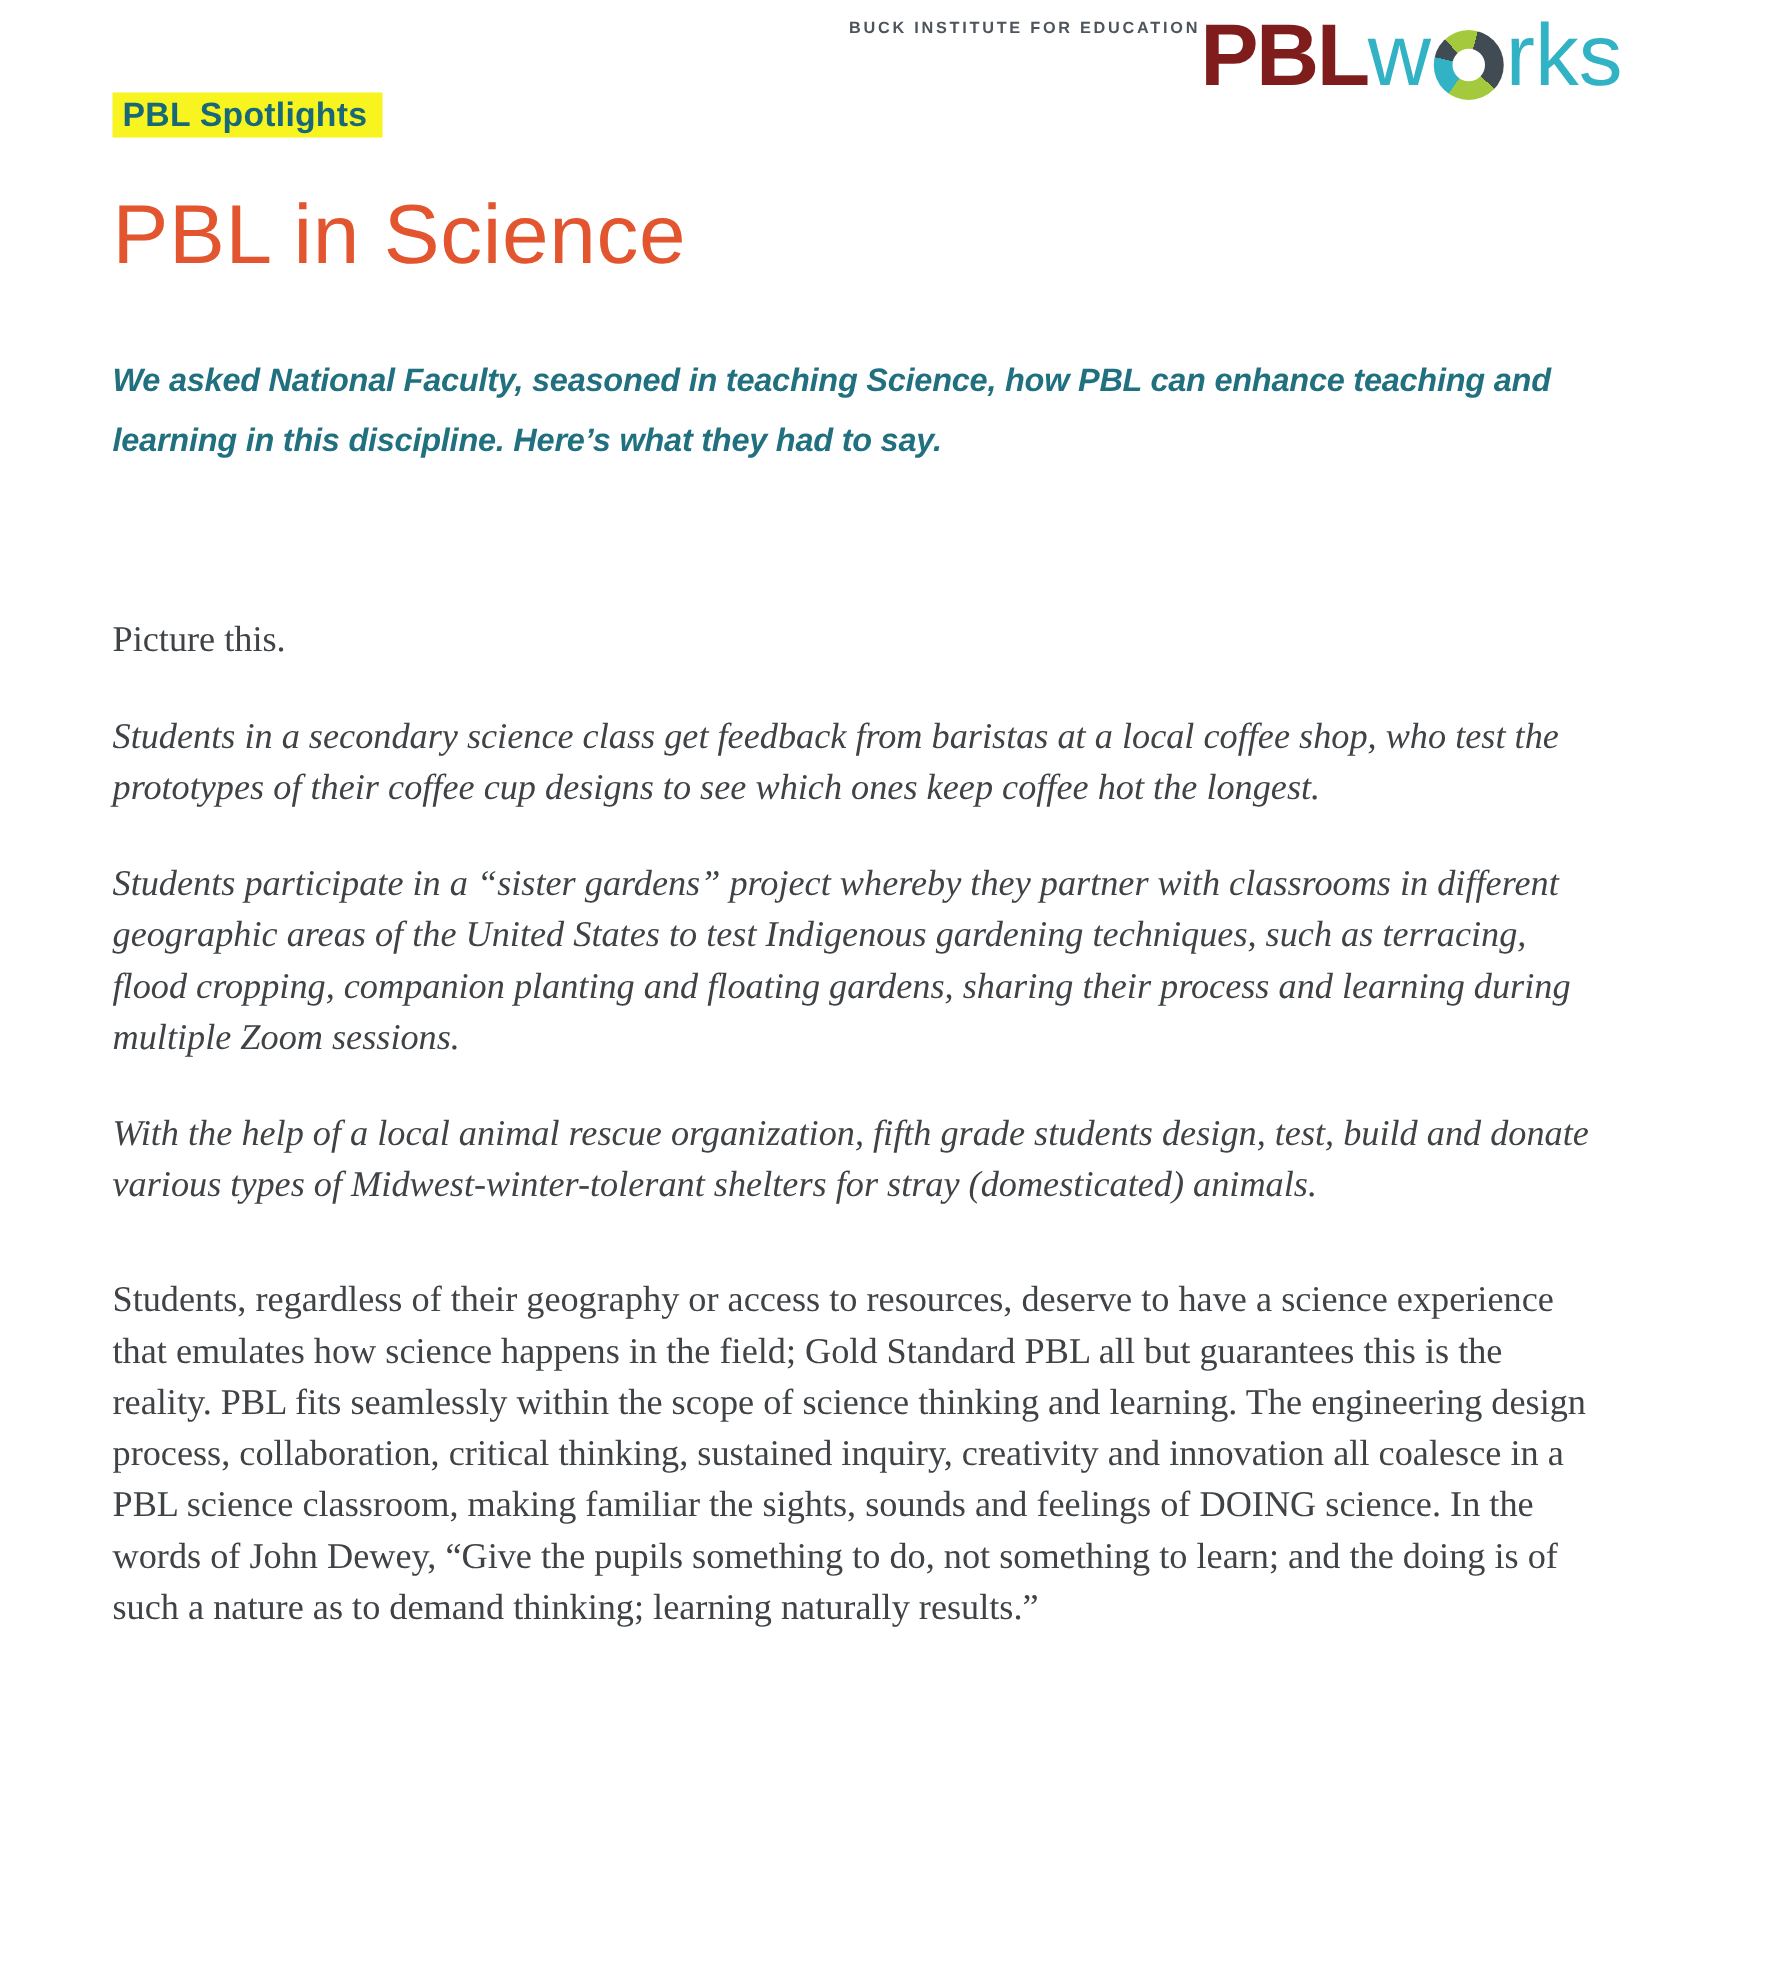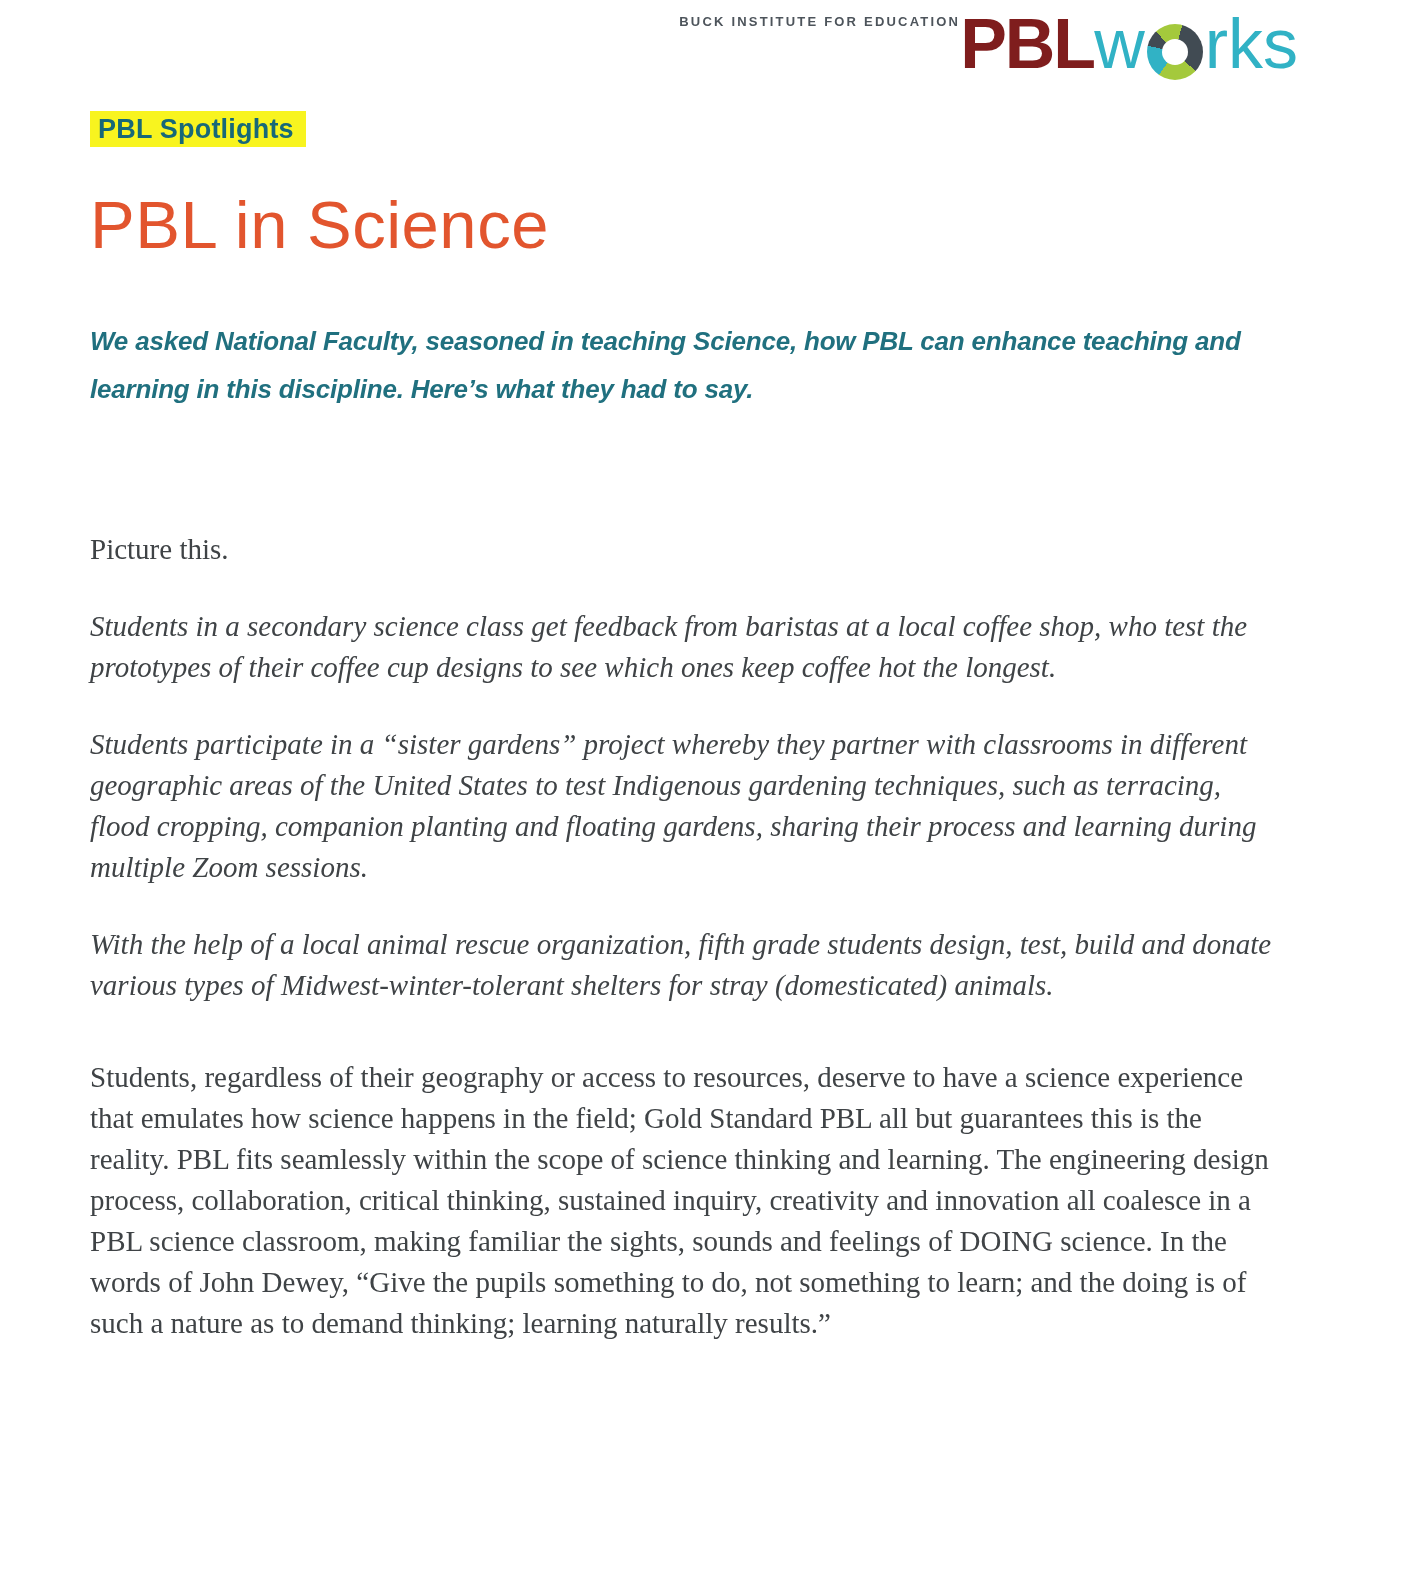--- a/index.html
+++ b/index.html
@@ -36,21 +36,21 @@
       #31b2c5 200deg 268deg,
       #414b53 268deg 302deg,
       #a4c93c 302deg 360deg);
   }
   .o-ring::after {
     content:""; position:absolute; inset:15px;
     background:#ffffff; border-radius:50%;
   }
 
   
-  .article { padding:111px 90px 0 90px; }
+  .article { padding:74px 90px 0 90px; }
 
   .badge-row { line-height:0; }
   .spotlight-badge {
     display:inline-block; background:#f8f41f; color:#176878;
     font-size:27px; font-weight:bold; line-height:36px;
     padding:0 12px 0 8px; letter-spacing:0.2px;
   }
 
   .page-title {
     margin-top:44px;

